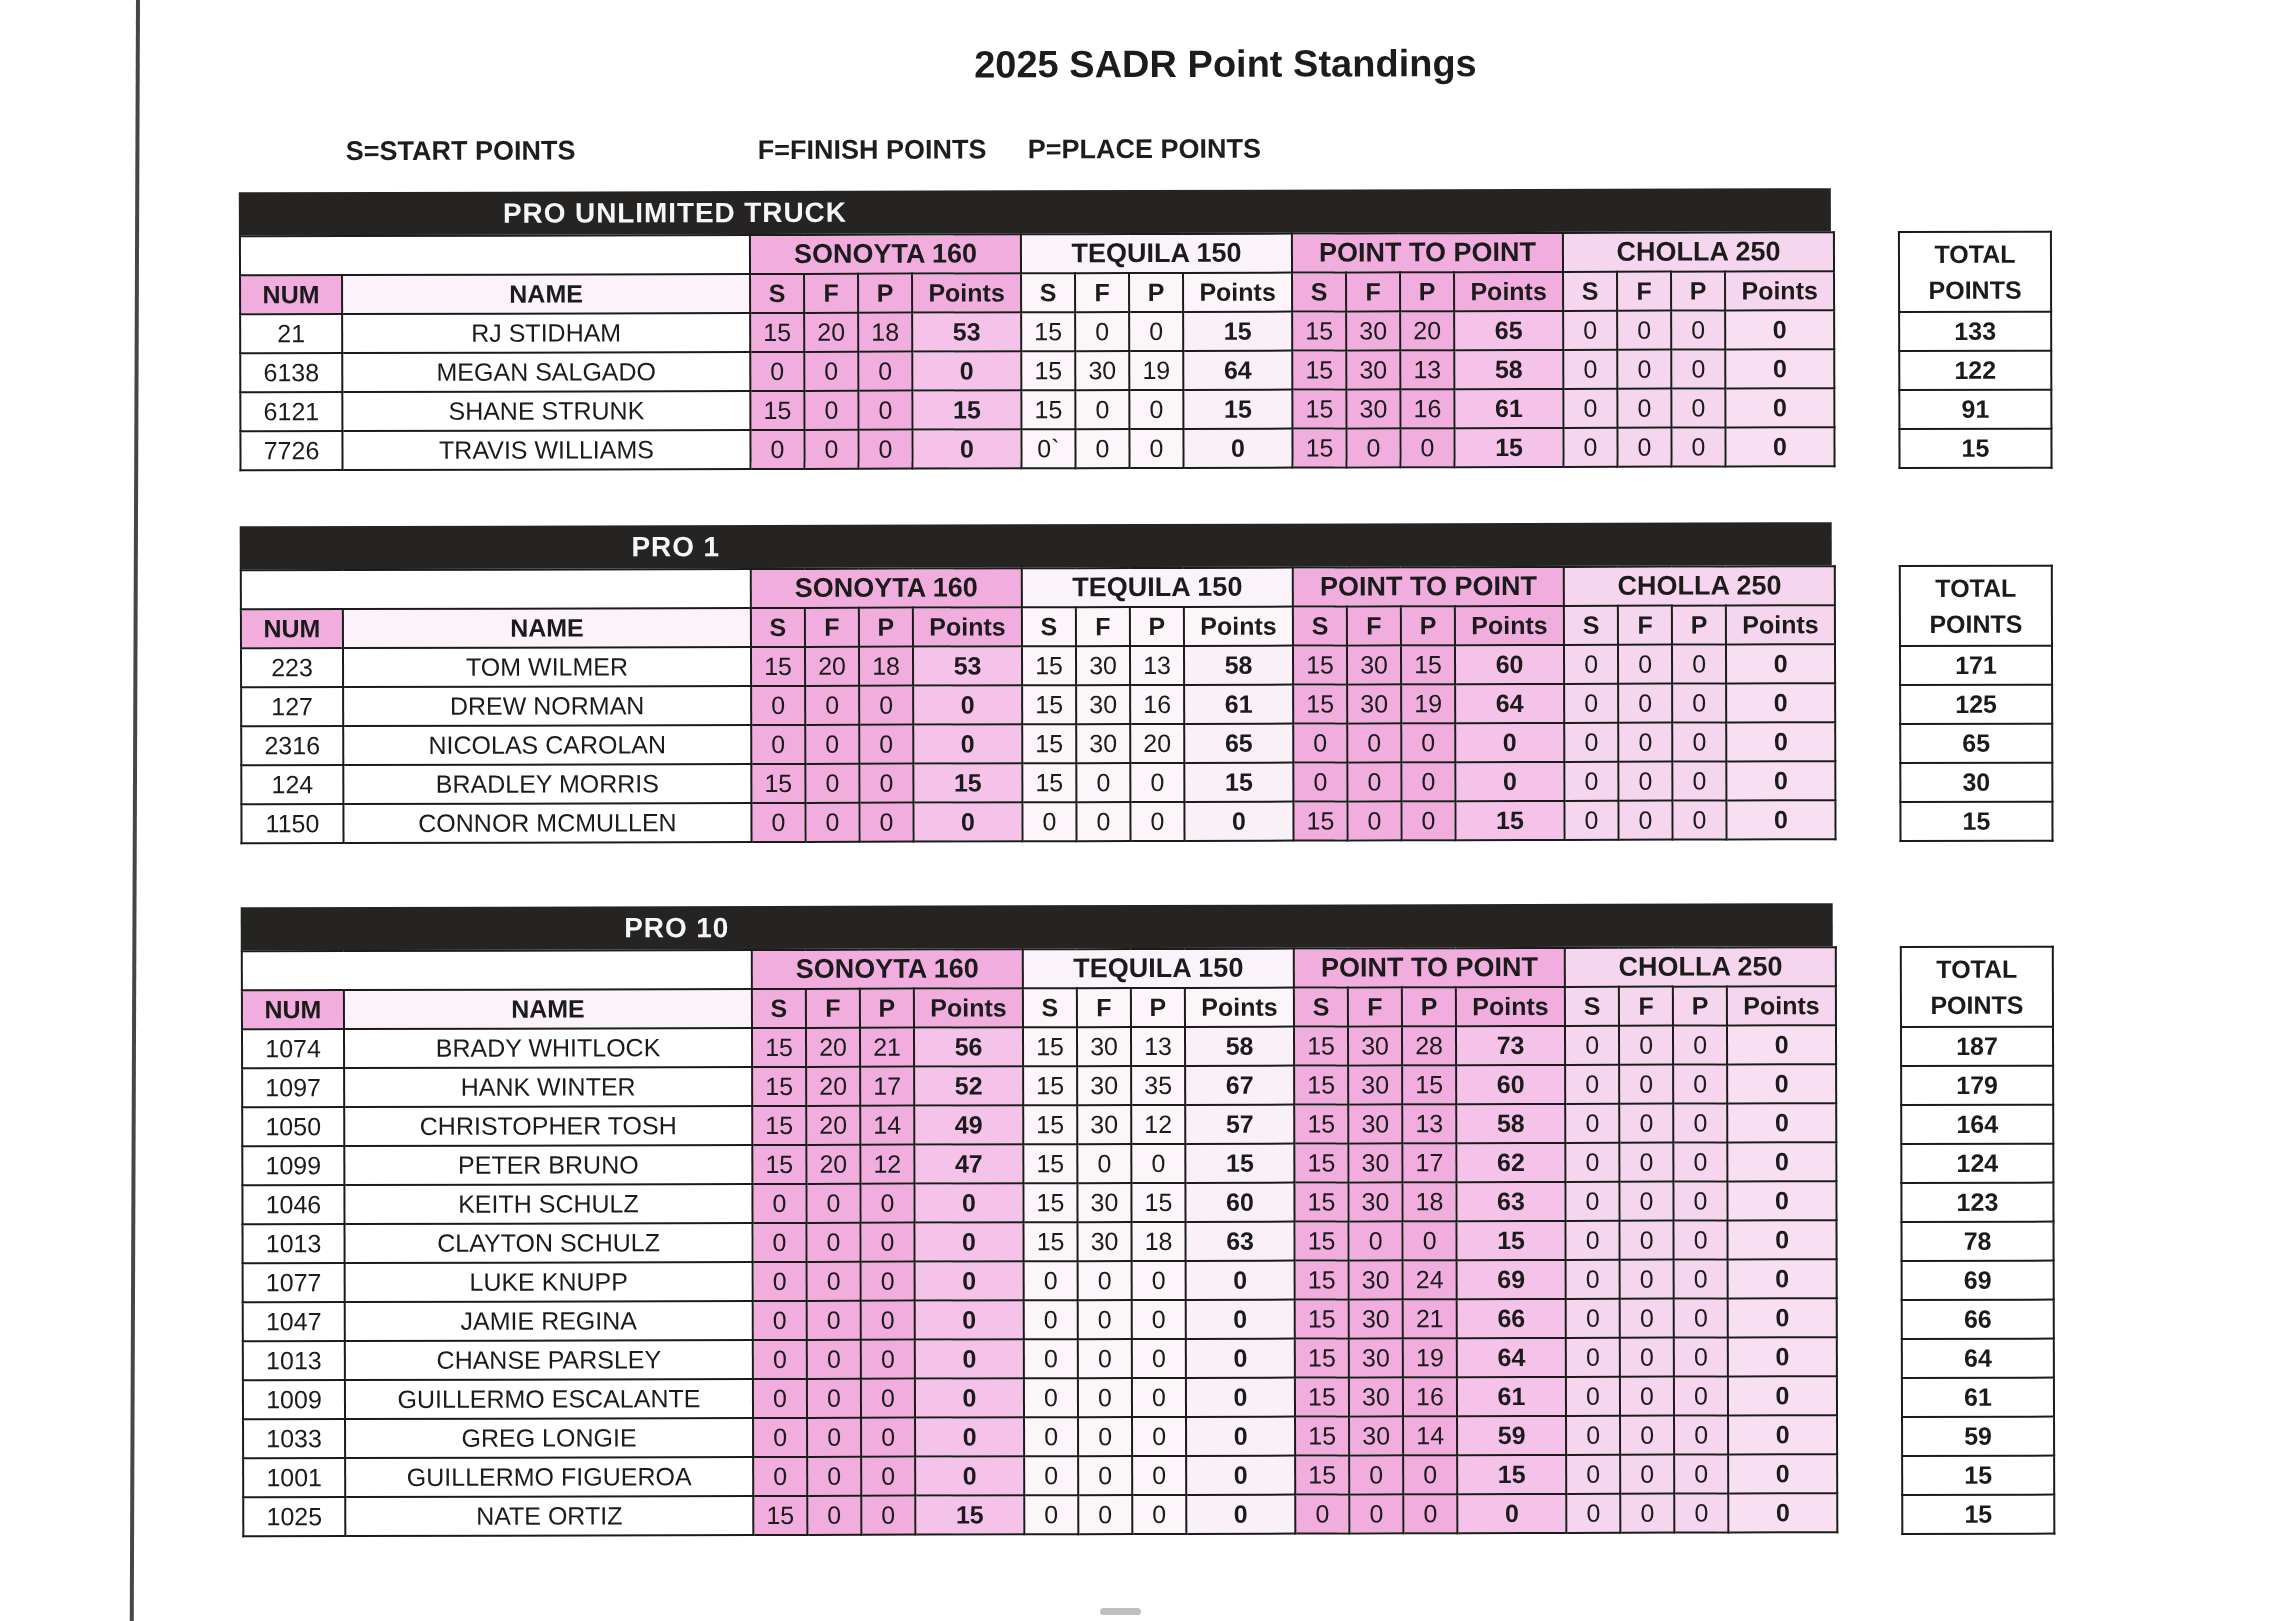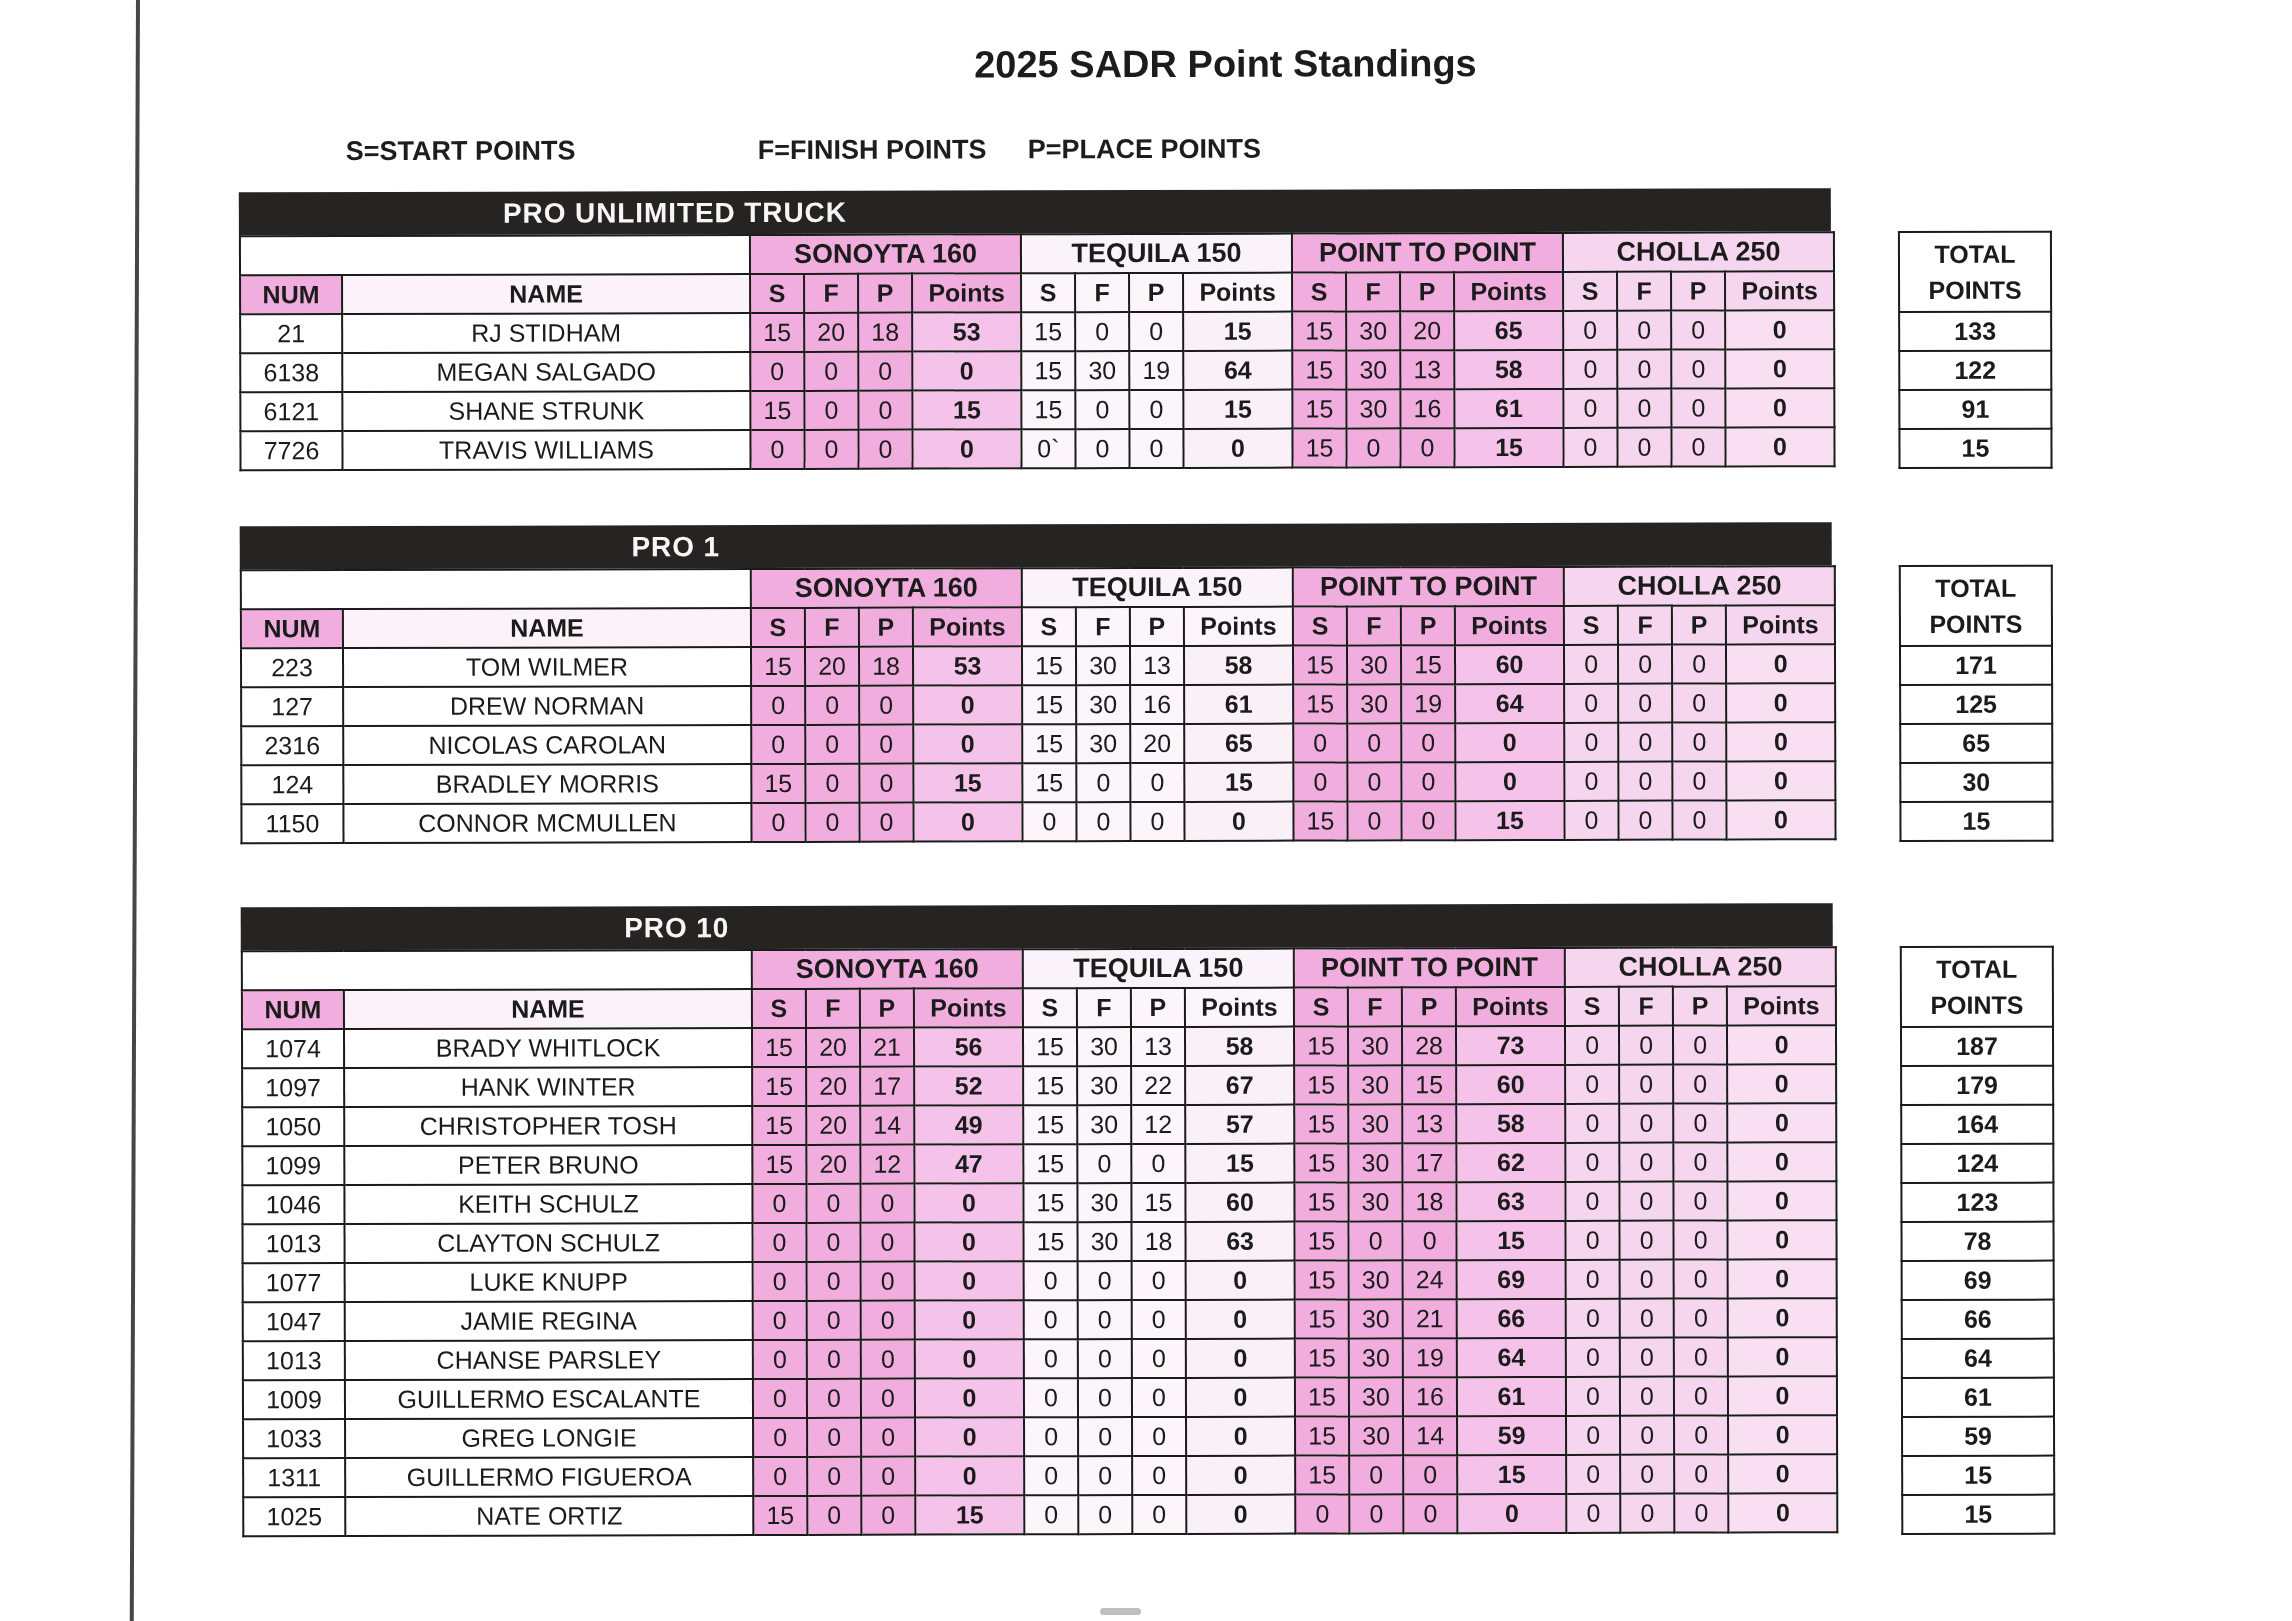--- a/index.html
+++ b/index.html
@@ -482,21 +482,21 @@
             </tr>
             <tr>
               <td style="background: rgb(255, 255, 255); border: 2.7px solid rgb(27, 27, 27);">1097</td>
               <td class="name-cell" style="background: rgb(255, 255, 255); border: 2.7px solid rgb(27, 27, 27);">HANK WINTER</td>
               <td style="background: rgb(242, 173, 223); border: 2.7px solid rgb(27, 27, 27);">15</td>
               <td style="background: rgb(242, 173, 223); border: 2.7px solid rgb(27, 27, 27);">20</td>
               <td style="background: rgb(242, 173, 223); border: 2.7px solid rgb(27, 27, 27);">17</td>
               <td class="points-cell" style="background: rgb(245, 194, 233); border: 2.7px solid rgb(27, 27, 27);">52</td>
               <td style="background: rgb(252, 246, 251); border: 2.7px solid rgb(27, 27, 27);">15</td>
               <td style="background: rgb(252, 246, 251); border: 2.7px solid rgb(27, 27, 27);">30</td>
-              <td style="background: rgb(252, 246, 251); border: 2.7px solid rgb(27, 27, 27);">22</td>
+              <td style="background: rgb(252, 246, 251); border: 2.7px solid rgb(27, 27, 27);">35</td>
               <td class="points-cell" style="background: rgb(250, 240, 248); border: 2.7px solid rgb(27, 27, 27);">67</td>
               <td style="background: rgb(242, 173, 223); border: 2.7px solid rgb(27, 27, 27);">15</td>
               <td style="background: rgb(242, 173, 223); border: 2.7px solid rgb(27, 27, 27);">30</td>
               <td style="background: rgb(242, 173, 223); border: 2.7px solid rgb(27, 27, 27);">15</td>
               <td class="points-cell" style="background: rgb(245, 194, 233); border: 2.7px solid rgb(27, 27, 27);">60</td>
               <td style="background: rgb(246, 214, 238); border: 2.7px solid rgb(27, 27, 27);">0</td>
               <td style="background: rgb(246, 214, 238); border: 2.7px solid rgb(27, 27, 27);">0</td>
               <td style="background: rgb(246, 214, 238); border: 2.7px solid rgb(27, 27, 27);">0</td>
               <td class="points-cell" style="background: rgb(248, 224, 242); border: 2.7px solid rgb(27, 27, 27);">0</td>
             </tr>
@@ -674,21 +674,21 @@
               <td style="background: rgb(242, 173, 223); border: 2.7px solid rgb(27, 27, 27);">15</td>
               <td style="background: rgb(242, 173, 223); border: 2.7px solid rgb(27, 27, 27);">30</td>
               <td style="background: rgb(242, 173, 223); border: 2.7px solid rgb(27, 27, 27);">14</td>
               <td class="points-cell" style="background: rgb(245, 194, 233); border: 2.7px solid rgb(27, 27, 27);">59</td>
               <td style="background: rgb(246, 214, 238); border: 2.7px solid rgb(27, 27, 27);">0</td>
               <td style="background: rgb(246, 214, 238); border: 2.7px solid rgb(27, 27, 27);">0</td>
               <td style="background: rgb(246, 214, 238); border: 2.7px solid rgb(27, 27, 27);">0</td>
               <td class="points-cell" style="background: rgb(248, 224, 242); border: 2.7px solid rgb(27, 27, 27);">0</td>
             </tr>
             <tr>
-              <td style="background: rgb(255, 255, 255); border: 2.7px solid rgb(27, 27, 27);">1311</td>
+              <td style="background: rgb(255, 255, 255); border: 2.7px solid rgb(27, 27, 27);">1001</td>
               <td class="name-cell" style="background: rgb(255, 255, 255); border: 2.7px solid rgb(27, 27, 27);">GUILLERMO FIGUEROA</td>
               <td style="background: rgb(242, 173, 223); border: 2.7px solid rgb(27, 27, 27);">0</td>
               <td style="background: rgb(242, 173, 223); border: 2.7px solid rgb(27, 27, 27);">0</td>
               <td style="background: rgb(242, 173, 223); border: 2.7px solid rgb(27, 27, 27);">0</td>
               <td class="points-cell" style="background: rgb(245, 194, 233); border: 2.7px solid rgb(27, 27, 27);">0</td>
               <td style="background: rgb(252, 246, 251); border: 2.7px solid rgb(27, 27, 27);">0</td>
               <td style="background: rgb(252, 246, 251); border: 2.7px solid rgb(27, 27, 27);">0</td>
               <td style="background: rgb(252, 246, 251); border: 2.7px solid rgb(27, 27, 27);">0</td>
               <td class="points-cell" style="background: rgb(250, 240, 248); border: 2.7px solid rgb(27, 27, 27);">0</td>
               <td style="background: rgb(242, 173, 223); border: 2.7px solid rgb(27, 27, 27);">15</td>

